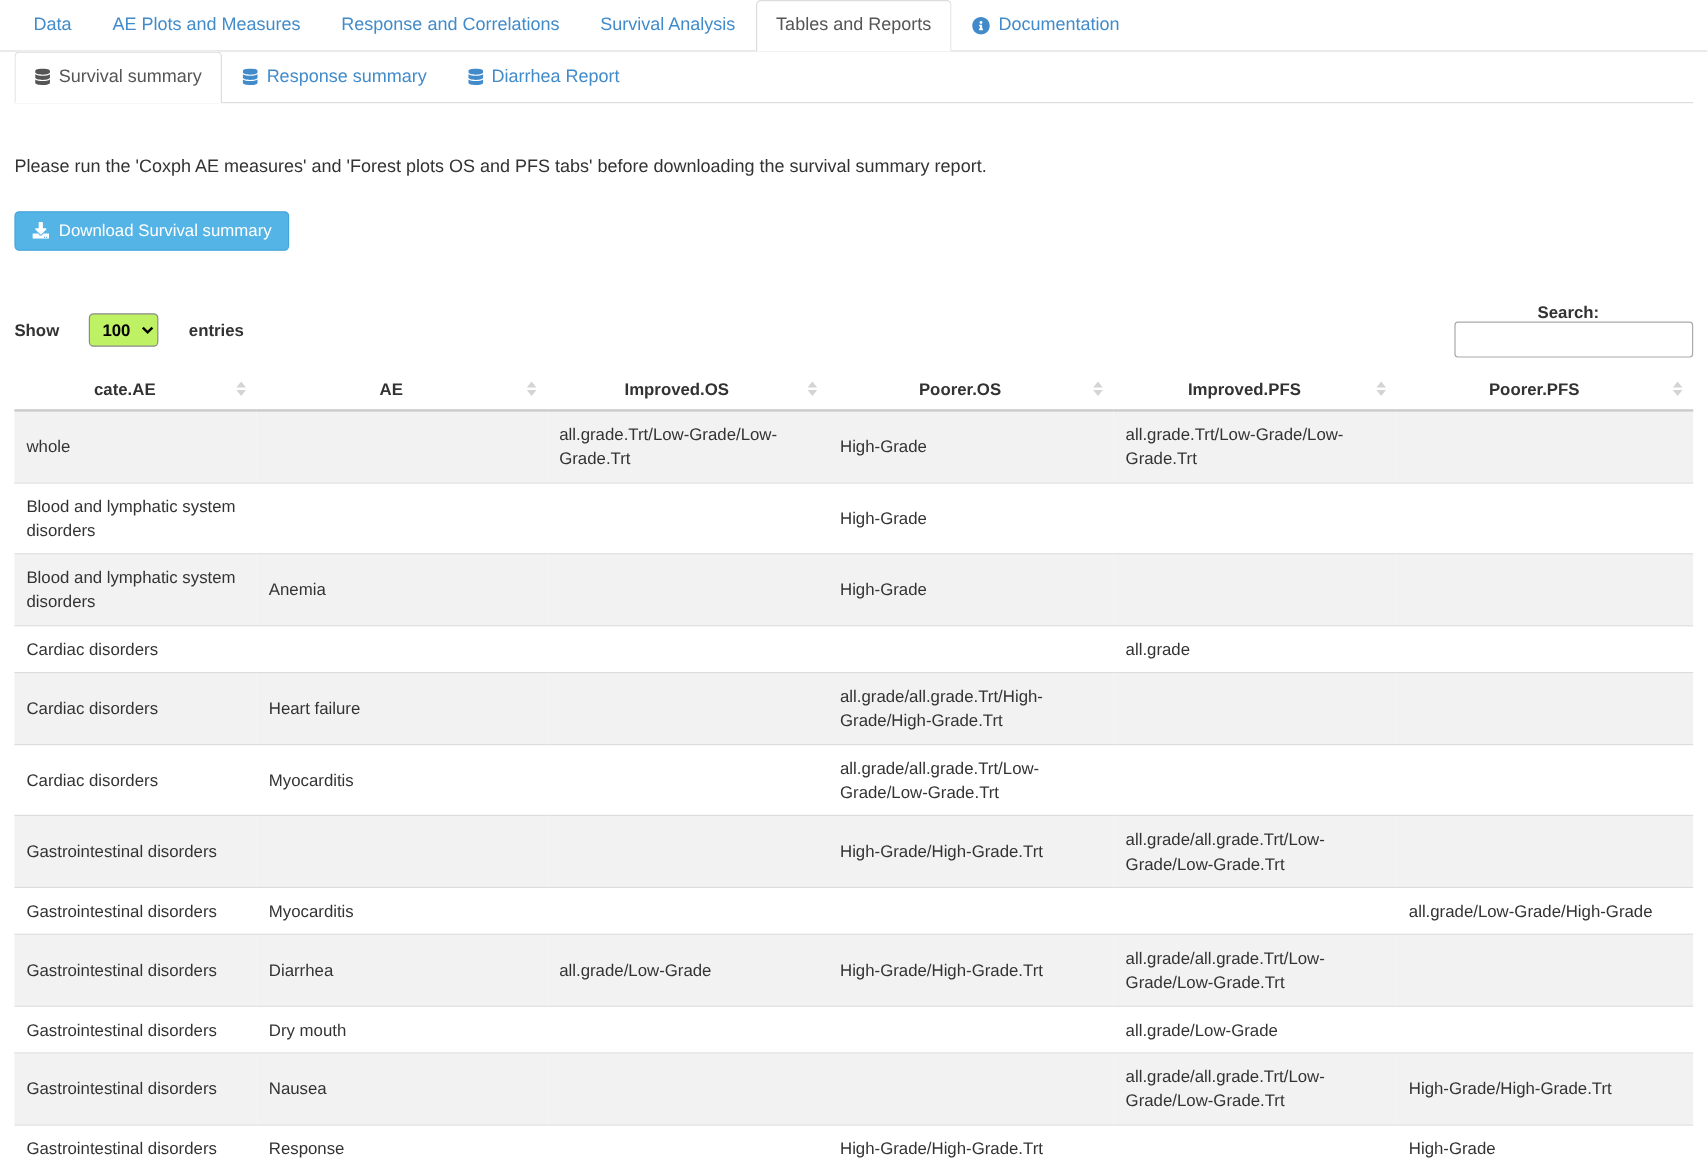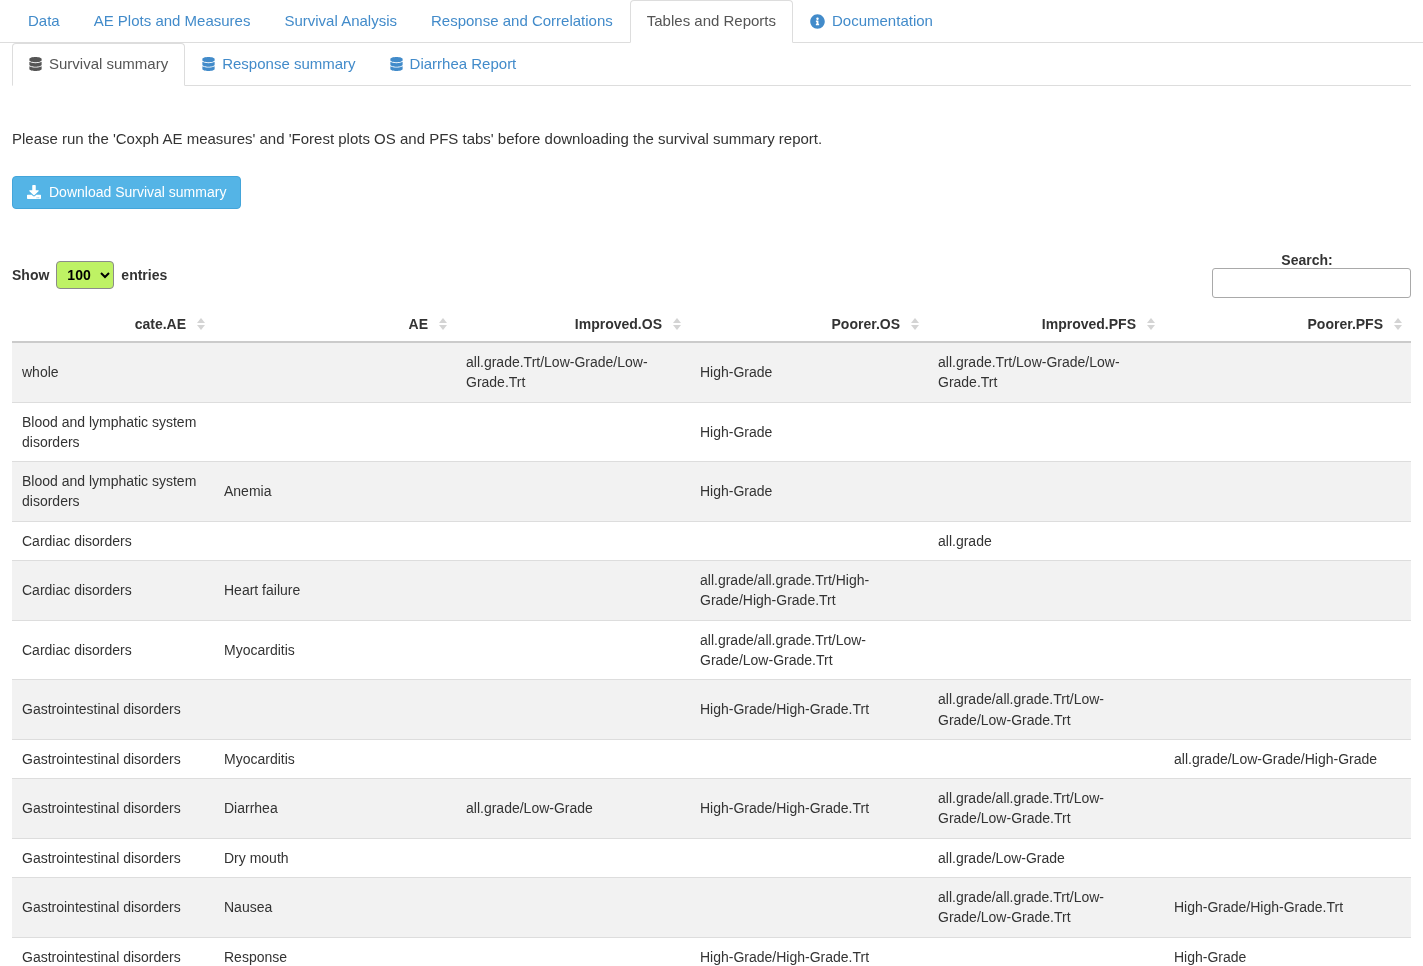--- a/index.html
+++ b/index.html
@@ -61,21 +61,21 @@
     padding: 7px 14px;
     border-radius: 4px;
     cursor: pointer;
     line-height: 1.25;
   }
   
   .dt-controls {
     margin-top: 43px;
     display: flex; justify-content: space-between; align-items: center;
   }
-  .dt-length { display: flex; align-items: center; font-weight: bold; }
+  .dt-length { display: flex; align-items: center; font-weight: bold; gap: 18px; }
   .dt-length select {
     margin: 0 7px;
     font-family: inherit;
     font-size: 14px;
     font-weight: bold;
     padding: 4px 6px;
     border: 1px solid #8b8b8b;
     border-radius: 4px;
     background: #bef264;
     cursor: pointer;
@@ -91,21 +91,21 @@
     font-size: 14px;
   }
   
   table.dataTable {
     width: 100%;
     border-collapse: collapse;
     margin-top: 9px;
     table-layout: fixed;
   }
   table.dataTable th {
-    text-align: right;
+    text-align: center;
     font-weight: bold;
     font-size: 14px;
     color: #333;
     padding: 9px 28px 9px 10px;
     position: relative;
     border-bottom: 2px solid #cbcbcb;
     cursor: pointer;
   }
   table.dataTable td {
     padding: 9px 10px;
@@ -142,26 +142,26 @@
         <span>Data</span>
       </a>
     </li>
   <li>
       <a>
         <span>AE Plots and Measures</span>
       </a>
     </li>
   <li>
       <a>
+        <span>Response and Correlations</span>
+      </a>
+    </li>
+  <li>
+      <a>
         <span>Survival Analysis</span>
-      </a>
-    </li>
-  <li>
-      <a>
-        <span>Response and Correlations</span>
       </a>
     </li>
   <li class="active">
       <a>
         <span>Tables and Reports</span>
       </a>
     </li>
   <li>
       <a>
     <svg class="icon-svg" width="15" height="15" viewBox="0 0 512 512" fill="currentColor">

